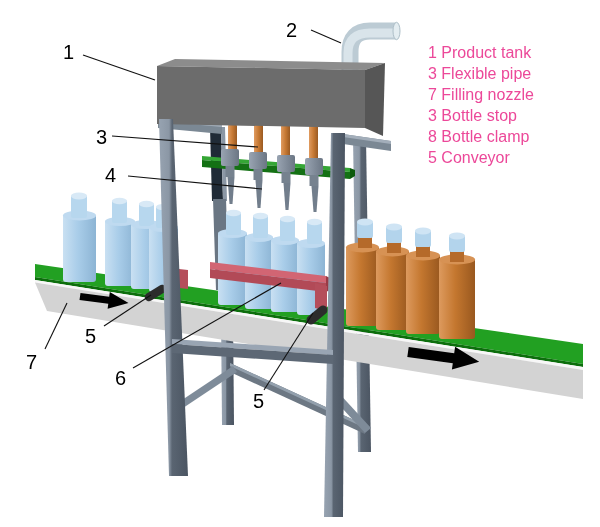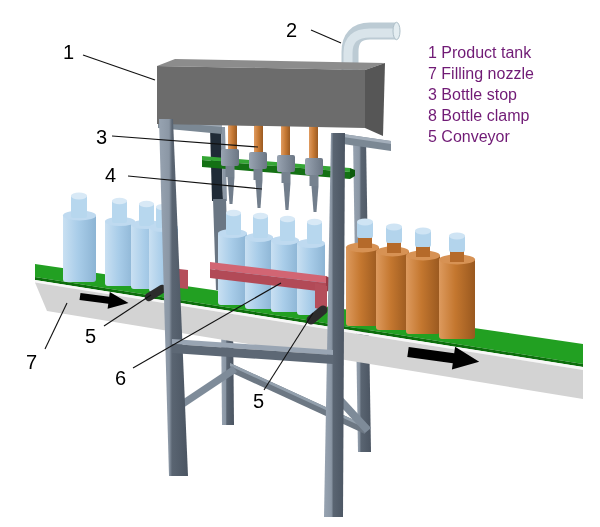--- a/index.html
+++ b/index.html
@@ -3,21 +3,21 @@
 <meta charset="utf-8">
 <style>
   html,body{margin:0;padding:0;background:#fff;}
   body{width:600px;height:527px;position:relative;overflow:hidden;
        font-family:"Liberation Sans",sans-serif;}
   #stage{position:absolute;left:0;top:0;width:600px;height:527px;}
   svg{display:block;}
   svg text{font-family:"Liberation Sans",sans-serif;fill:#000;}
   .callout{font-size:20px;}
   #legend{position:absolute;left:428px;top:42px;font-size:16px;
-          line-height:21px;color:#701a75;white-space:nowrap;}
+          line-height:21px;color:#ec4899;white-space:nowrap;}
 </style>
 </head>
 <body>
 
 <div id="stage">
 <svg width="600" height="527" viewBox="0 0 600 527">
   <defs>
     <linearGradient id="legG" x1="0" y1="0" x2="1" y2="0">
       <stop offset="0" stop-color="#97a3b1"></stop>
           <stop offset="0.35" stop-color="#8b97a5"></stop>
@@ -233,18 +233,19 @@
     <text class="callout" x="105" y="182">4</text>
     <text class="callout" x="85" y="343">5</text>
     <text class="callout" x="115" y="385">6</text>
     <text class="callout" x="253" y="408">5</text>
     <text class="callout" x="26" y="369">7</text>
   </g>
 </svg>
 
 <div id="legend">
   <div>1 Product tank</div>
+  <div>3 Flexible pipe</div>
   <div>7 Filling nozzle</div>
   <div>3 Bottle stop</div>
   <div>8 Bottle clamp</div>
   <div>5 Conveyor</div>
 </div>
 </div>
 
 </body></html>

